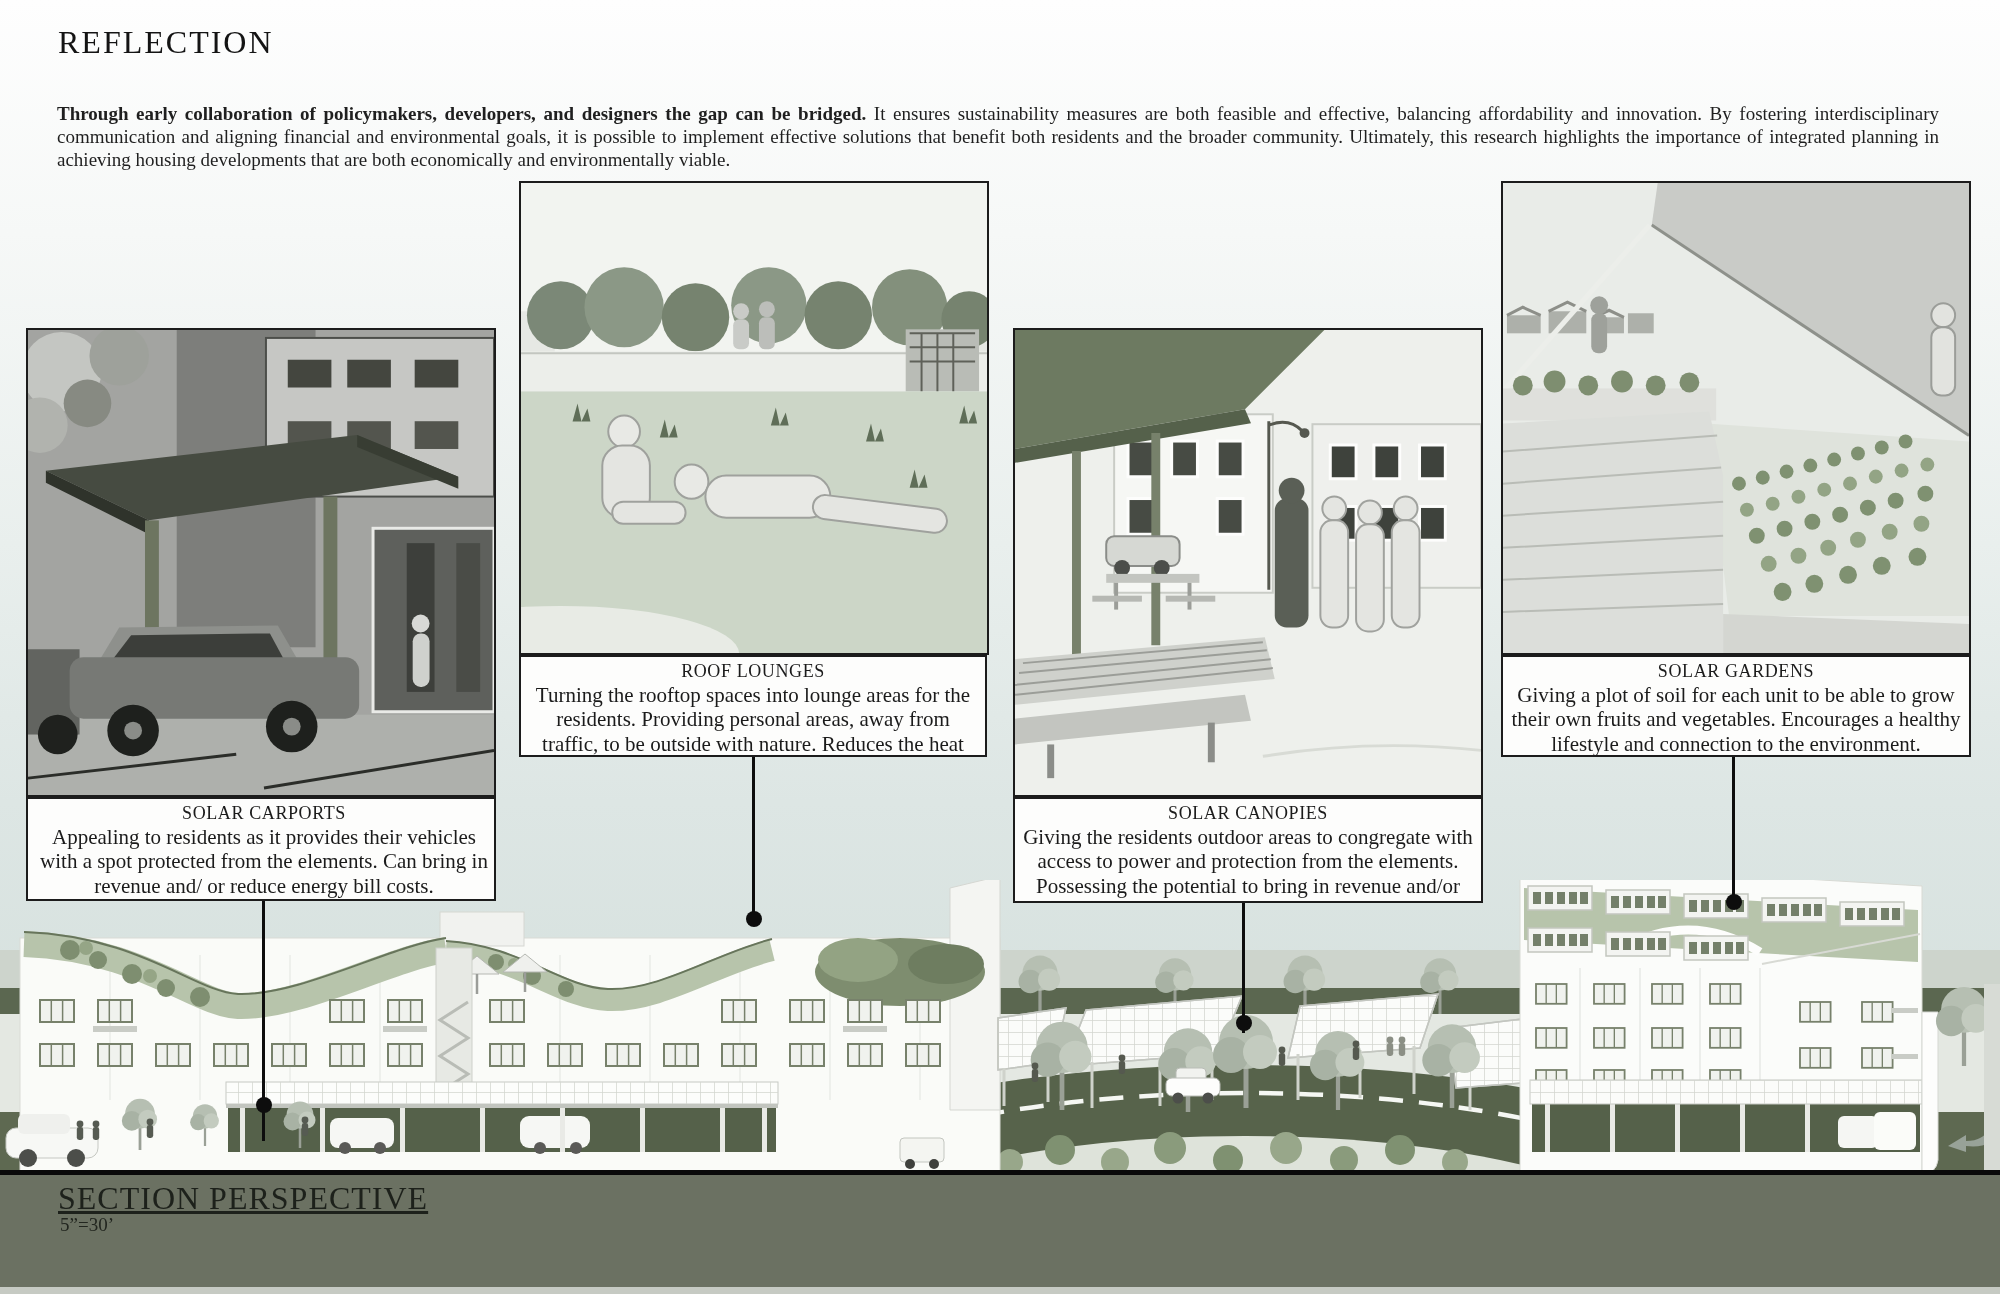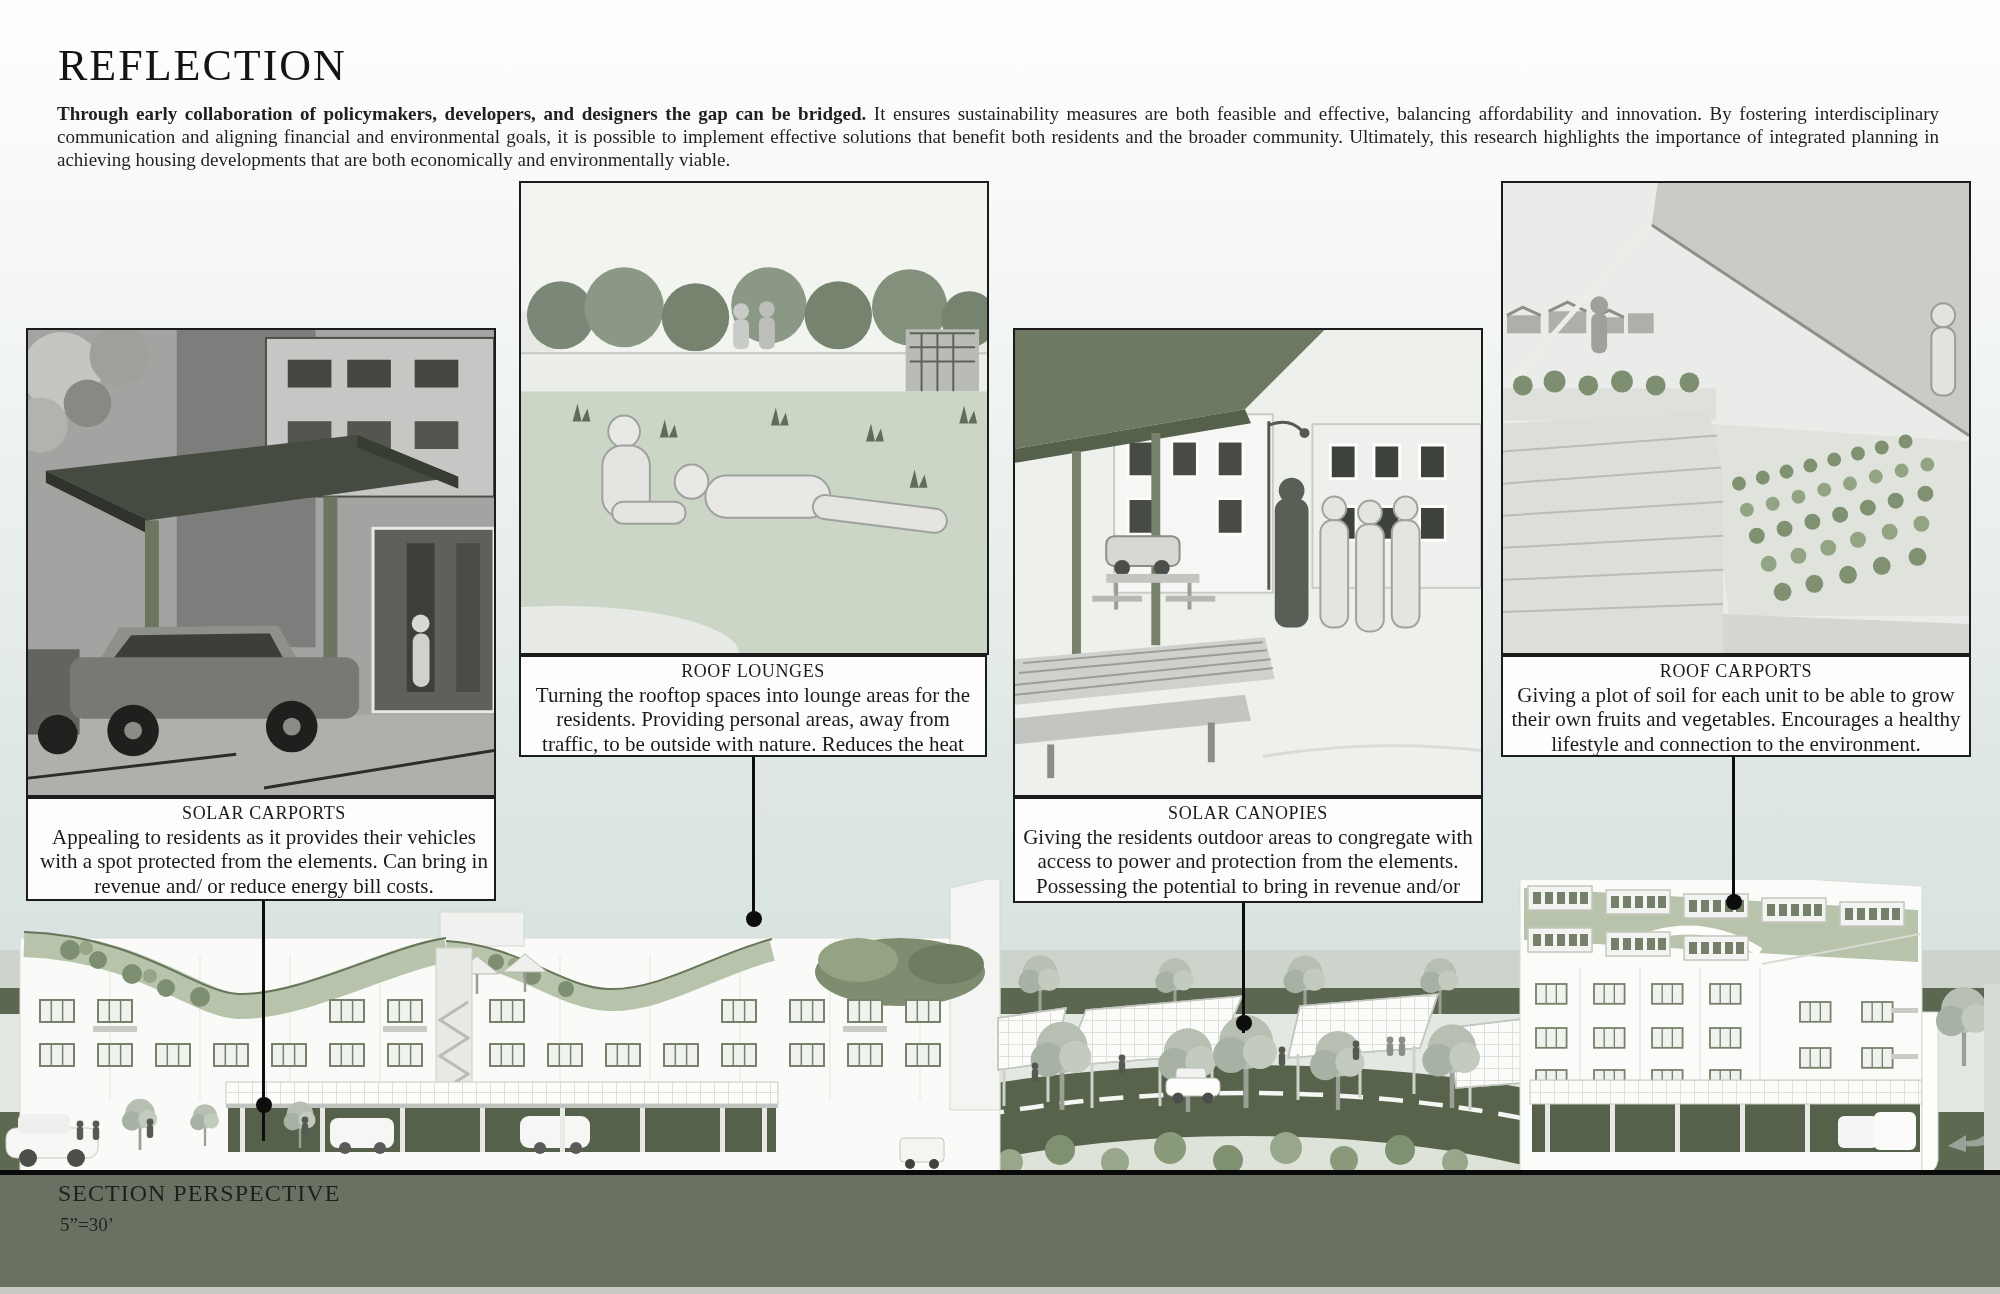--- a/index.html
+++ b/index.html
@@ -1,33 +1,33 @@
 <!DOCTYPE html>
 <html><head>
 <meta charset="utf-8">
 <style>
   html,body{margin:0;padding:0;}
   #board{
     position:relative;width:2000px;height:1294px;overflow:hidden;
     font-family:"Liberation Serif", serif;color:#1b1b1b;
     background:linear-gradient(180deg,#fefefe 0%,#f6f8f7 18%,#e9efed 42%,#dde6e4 62%,#d6e1de 80%,#d4dfdc 100%);
   }
-  .page-title{position:absolute;left:58px;top:40px;font-size:44px;letter-spacing:2px;color:#141414;text-align:right;}
+  .page-title{position:absolute;left:58px;top:24px;font-size:32px;letter-spacing:2px;color:#141414;text-align:right;}
   .intro{position:absolute;left:57px;top:102px;width:1882px;font-size:19px;line-height:1.22;text-align:justify;color:#1f1f1f;}
   .intro b{font-weight:bold;}
   .panel-img{position:absolute;border:2px solid #1c1c1c;background:#fff;box-sizing:border-box;}
   .panel-img svg{display:block;width:100%;height:100%;}
   .caption{position:absolute;border:2px solid #1c1c1c;background:#fdfdfc;box-sizing:border-box;
     text-align:center;padding:3px 6px 0 6px;overflow:hidden;}
   .caption .cap-title{font-size:18px;letter-spacing:.6px;line-height:1.25;}
   .caption .cap-body{font-size:21px;line-height:1.18;}
   .leader{position:absolute;width:3px;background:#0d0d0d;}
   .leader-dot{position:absolute;width:16px;height:16px;border-radius:50%;background:#0d0d0d;}
   #section-svg{position:absolute;left:0;top:880px;width:2000px;height:414px;}
-  .section-label{position:absolute;left:58px;top:1180px;font-size:24px;letter-spacing:1px;color:#1d211b;}
+  .section-label{position:absolute;left:58px;top:1180px;font-size:32px;letter-spacing:1px;color:#1d211b;text-decoration:underline;}
   .section-scale{position:absolute;left:60px;top:1214px;font-size:19px;color:#22261f;}
 </style>
 </head>
 <body>
 
 <div id="board">
 
   <div class="page-title">REFLECTION</div>
   <div class="intro">
     <b>Through early collaboration of policymakers, developers, and designers the gap can be bridged.</b><span> It ensures sustainability measures are both feasible and effective, balancing affordability and innovation. By fostering interdisciplinary communication and aligning financial and environmental goals, it is possible to implement effective solutions that benefit both residents and the broader community. Ultimately, this research highlights the importance of integrated planning in achieving housing developments that are both economically and environmentally viable.</span>
@@ -250,21 +250,21 @@
             <circle cx="382" cy="382" r="9"></circle>
             <circle cx="418" cy="373" r="9"></circle>
           </g>
       </g>
       <polygon points="0,240 208,228 222,292 222,469 0,469" fill="#dcdeda"></polygon>
       <path d="M0,268 L216,252 M0,300 L220,284 M0,332 L222,318 M0,364 L222,352 M0,396 L222,386 M0,428 L222,420" stroke="#b9bcb6" stroke-width="2" fill="none"></path>
       <polygon points="222,430 470,440 470,469 222,469" fill="#d4d6d1"></polygon>
     </svg>
   </div>
   <div class="caption" style="left:1501px;top:655px;width:470px;height:102px;">
-    <div class="cap-title">ROOF CARPORTS</div>
+    <div class="cap-title">SOLAR GARDENS</div>
     <div class="cap-body">Giving a plot of soil for each unit to be able to grow their own fruits and vegetables. Encourages a healthy lifestyle and connection to the environment.</div>
   </div>
 
   <svg id="section-svg" viewBox="0 880 2000 414" preserveAspectRatio="none">
     <defs>
       <pattern id="grid" width="14" height="12" patternUnits="userSpaceOnUse">
         <path d="M14 0 H0 V12" fill="none" stroke="#d3d6d0" stroke-width="1.5"></path>
       </pattern>
       <g id="tree">
         <rect x="-2.5" y="-48" width="5" height="48" fill="#9aa096"></rect>

